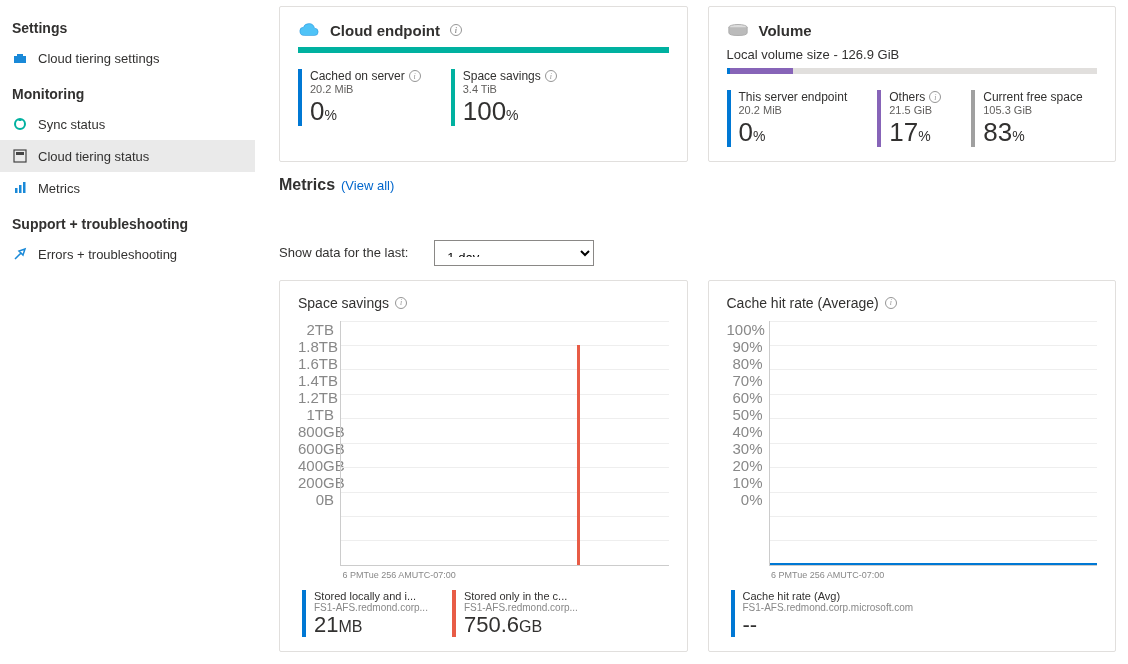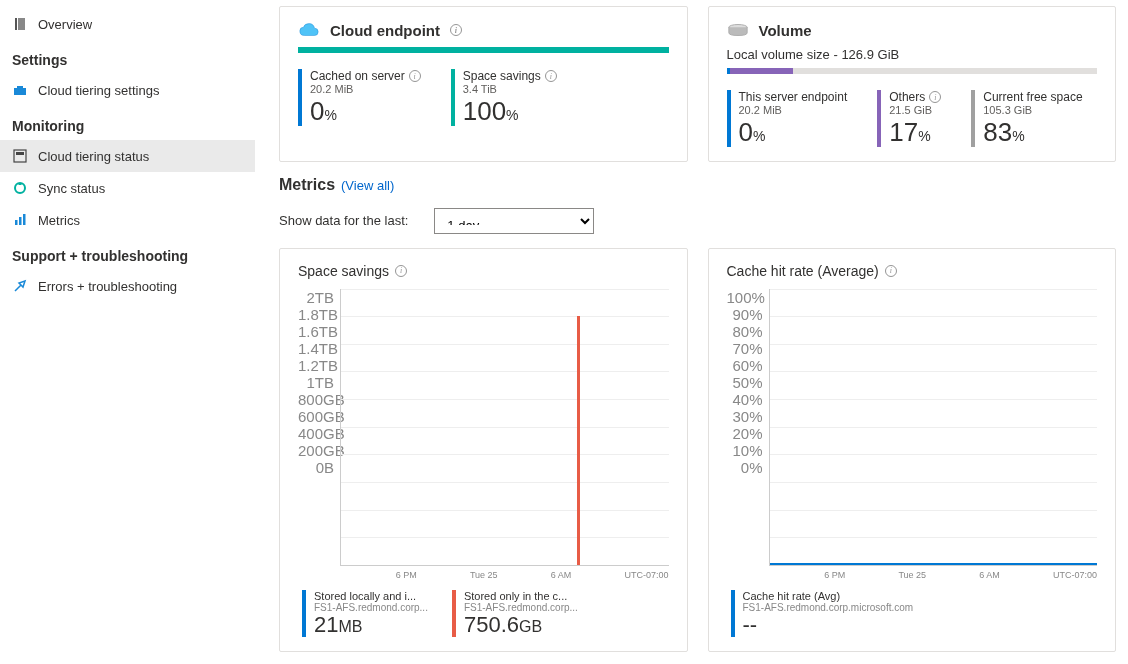--- a/index.html
+++ b/index.html
@@ -101,20 +101,21 @@
   }
   .section-header {
     font-size: 16px;
     font-weight: 600;
     display:flex; align-items:baseline; gap:6px;
   }
   .link { color: #0066cc; cursor:pointer; font-weight:400; font-size:13px;}
   .filter-row {
     display:flex; align-items:center; gap:26px;
     font-size: 13px;
+    margin-top: 32px;
   }
   select {
     height: 26px;
     padding: 8px 8px;
     border: 1px solid #8a8886;
     font-family: inherit;
     font-size: 13px;
     min-width: 160px;
     background:#fff;
   }
@@ -141,21 +142,21 @@
   .y-axis {
     display:flex; flex-direction:column; justify-content:flex-start;
     font-size: 15px; color:#888; text-align:right; padding-right:6px;
     width: 42px; flex:none;
   }
   .plot {
     flex:1; position:relative; border-left:1px solid #ccc; border-bottom:1px solid #ccc;
   }
   .gridline { position:absolute; left:0; right:0; border-top:1px solid #eee; }
   .x-axis {
-    display:flex; justify-content:space-between;
+    display:flex; 
     font-size: 9px; color:#888; margin-left:42px; margin-top:4px;
   }
   .chart-legend {
     display:flex; gap:24px; margin-top:10px; margin-left:4px;
   }
   .legend-item { display:flex; gap:8px; }
   .legend-bar { width:4px; align-self:stretch; }
   .legend-body { display:flex; flex-direction:column; }
   .legend-label { font-size: 11px; color:#323130; white-space:nowrap; overflow:hidden; text-overflow:ellipsis; max-width:120px;}
   .legend-sub { font-size: 10px; color:#888; white-space:nowrap; overflow:hidden; text-overflow:ellipsis; max-width:120px;}
@@ -163,59 +164,50 @@
   .legend-unit { font-size: 16px; }
   .zero-line { position:absolute; left:0; right:0; bottom:0; border-top:2px solid #0078d4; }
   .spike {
     position:absolute; bottom:0; width:3px; background:#e85c46;
   }
 </style>
 </head>
 <body>
 
 <div class="sidebar">
-  <div class="nav-item">
-    <span class="icon-box">
-      <svg width="14" height="14" viewBox="0 0 14 14">
-          <rect x="2" y="1" width="2" height="12" fill="#555"></rect>
-          <rect x="5" y="1" width="7" height="12" fill="#888"></rect>
-        </svg>
-    </span>
-    <span>Overview</span>
-  </div>
 
   <div class="nav-section">Settings</div>
   <div class="nav-item">
     <span class="icon-box">
       <svg width="14" height="14" viewBox="0 0 14 14">
           <rect x="1" y="5" width="12" height="7" fill="#1989d8"></rect>
           <rect x="4" y="3" width="6" height="2" fill="#1989d8"></rect>
         </svg>
     </span>
     <span>Cloud tiering settings</span>
   </div>
 
   <div class="nav-section">Monitoring</div>
+  <div class="nav-item">
+    <span class="icon-box">
+      <svg width="14" height="14" viewBox="0 0 14 14">
+          <circle cx="7" cy="7" r="5" fill="none" stroke="#00b1a0" stroke-width="2"></circle>
+          <path d="M7 2 L9 4 L5 4 Z" fill="#00b1a0"></path>
+        </svg>
+    </span>
+    <span>Sync status</span>
+  </div>
   <div class="nav-item selected">
     <span class="icon-box">
       <svg width="14" height="14" viewBox="0 0 14 14">
           <rect x="1" y="1" width="12" height="12" fill="none" stroke="#444" stroke-width="1.2"></rect>
           <rect x="3" y="3" width="8" height="3" fill="#444"></rect>
         </svg>
     </span>
     <span>Cloud tiering status</span>
-  </div>
-  <div class="nav-item">
-    <span class="icon-box">
-      <svg width="14" height="14" viewBox="0 0 14 14">
-          <circle cx="7" cy="7" r="5" fill="none" stroke="#00b1a0" stroke-width="2"></circle>
-          <path d="M7 2 L9 4 L5 4 Z" fill="#00b1a0"></path>
-        </svg>
-    </span>
-    <span>Sync status</span>
   </div>
   <div class="nav-item">
     <span class="icon-box">
       <svg width="14" height="14" viewBox="0 0 14 14">
           <rect x="2" y="7" width="2.5" height="5" fill="#1989d8"></rect>
           <rect x="6" y="4" width="2.5" height="8" fill="#1989d8"></rect>
           <rect x="10" y="1" width="2.5" height="11" fill="#1989d8"></rect>
         </svg>
     </span>
     <span>Metrics</span>

